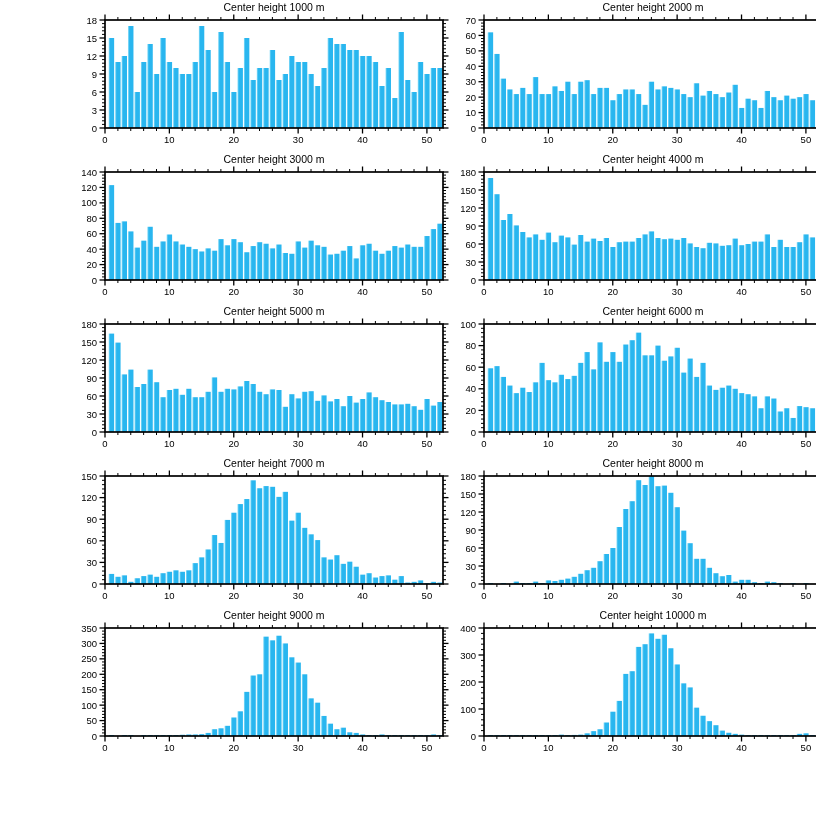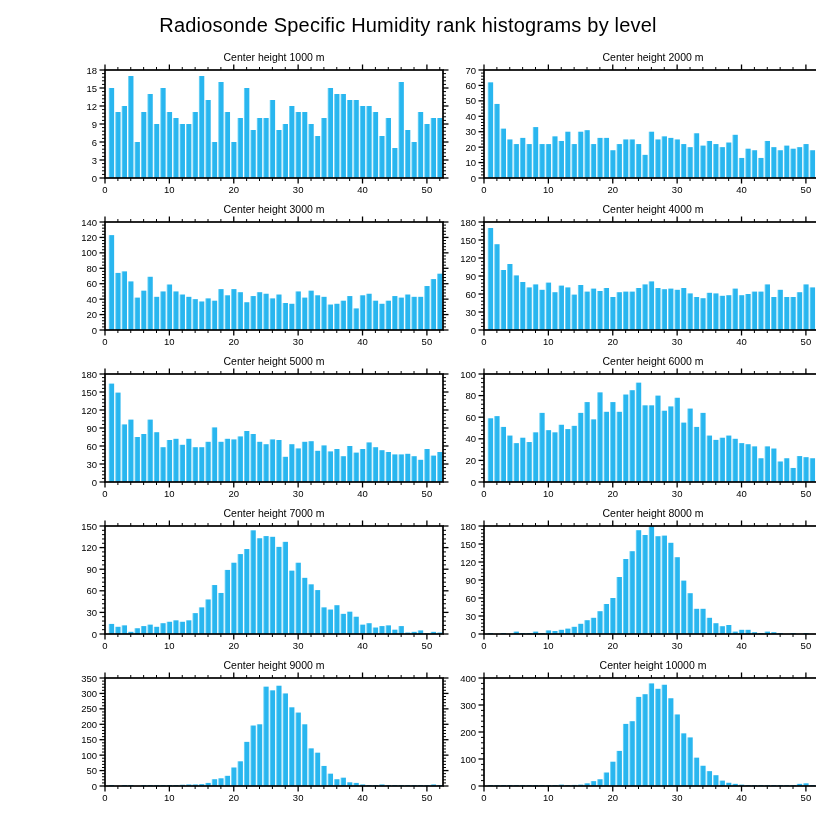--- a/index.html
+++ b/index.html
@@ -20,21 +20,20 @@
   .grid{display:flex;flex-wrap:wrap;width:816px;padding-left:47px;}
   .cell{width:408px;height:152px;position:relative;}
   svg text{font-family:"Liberation Sans", sans-serif;fill:#000;}
   .sub-title{font-size:10.5px;}
   .tick-label{font-size:9.5px;}
 </style>
 </head>
 <body>
 
 <div class="canvas">
-  <div class="main-title">Radiosonde Specific Humidity rank histograms by level</div>
   <div class="grid" id="grid">
       <div class="cell"><svg width="408" height="152" viewBox="0 0 408 152">
           <defs>
             <linearGradient id="barg0" x1="0" y1="0" x2="1" y2="0">
               <stop offset="0%" stop-color="#8ADDF8"></stop>
               <stop offset="28%" stop-color="#29B6EF"></stop>
               <stop offset="100%" stop-color="#29B6EF"></stop>
             </linearGradient>
           </defs>
           <text x="227" y="11" text-anchor="middle" class="sub-title">Center height 1000 m</text>

